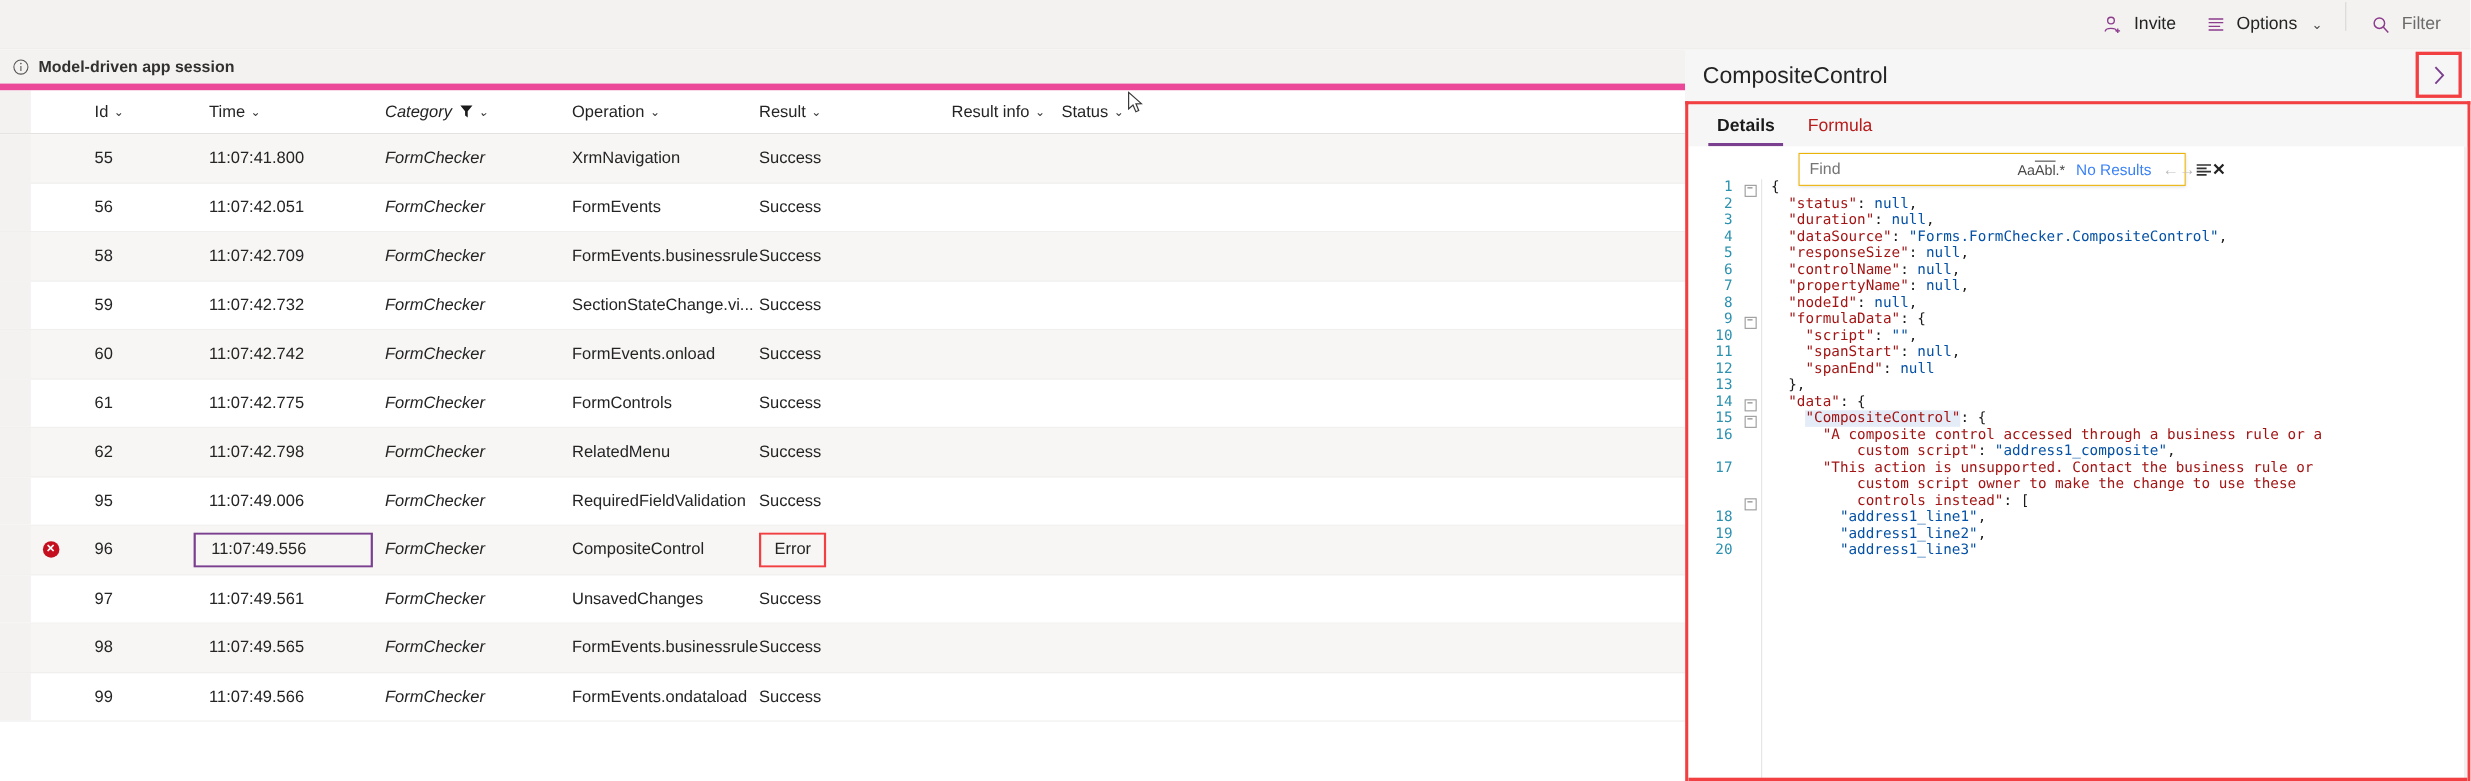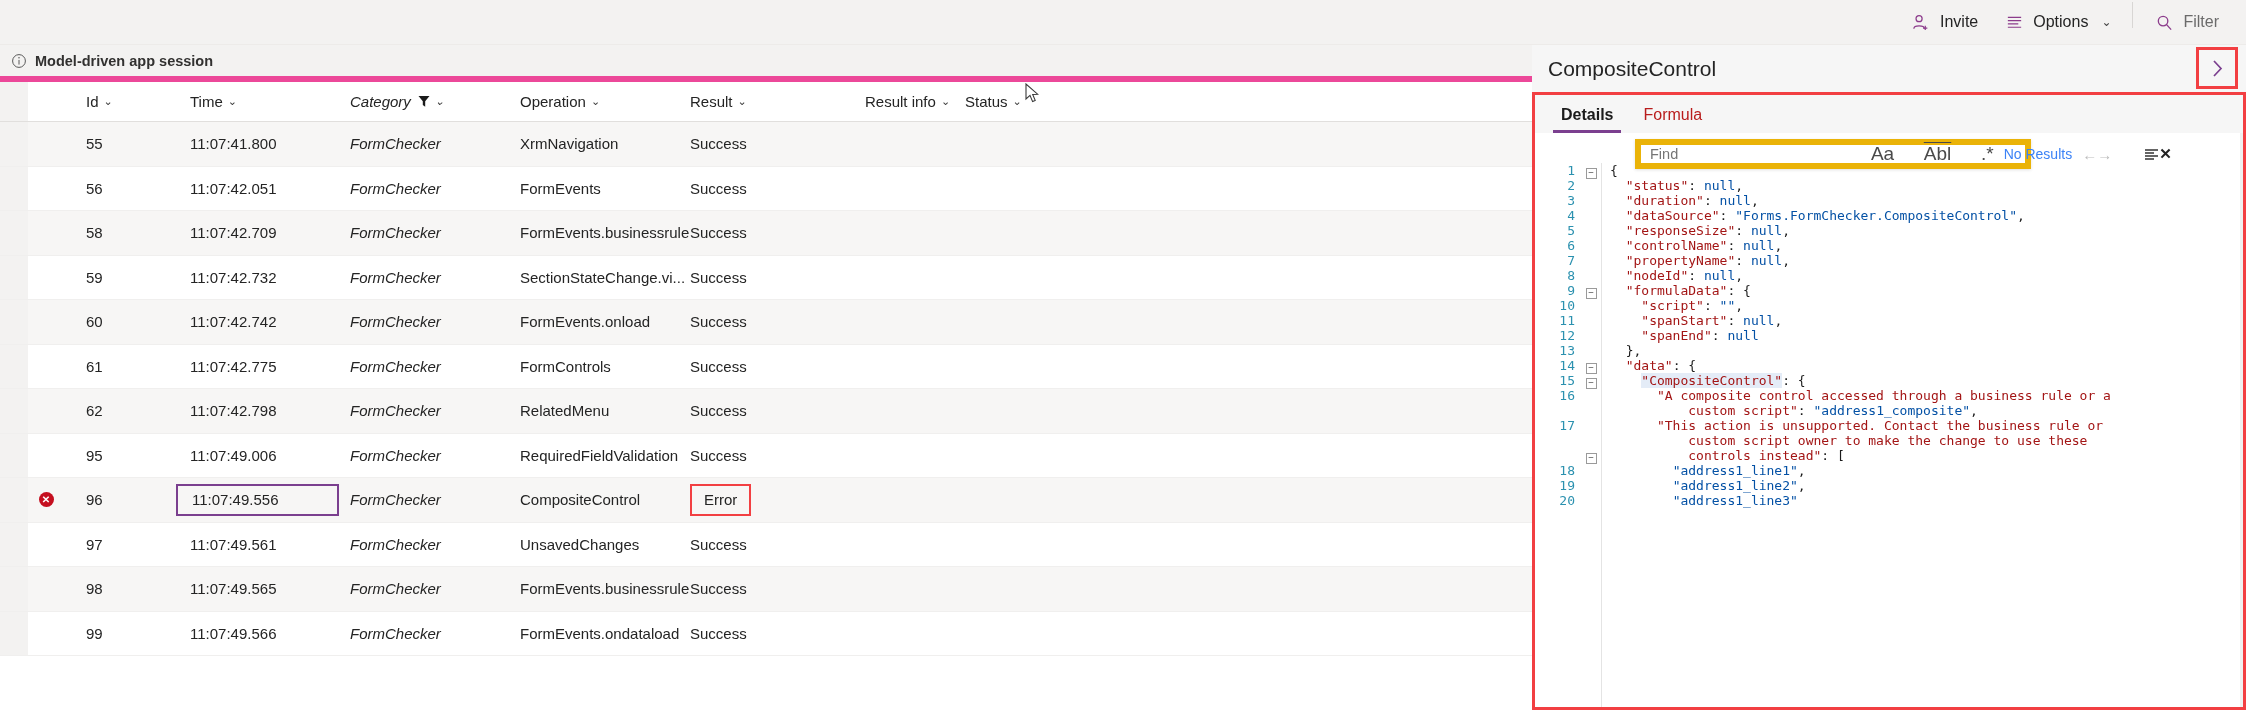--- a/index.html
+++ b/index.html
@@ -122,28 +122,28 @@
   }
   .tab.active{color:#1b1b1b;font-weight:bold;}
   .tab.active:after{
     content:"";position:absolute;left:4px;right:4px;bottom:0;height:3px;background:#7b3f8f;
   }
   .code-wrap{flex:1;background:#fff;position:relative;min-height:0;overflow:hidden;}
 
   
   .findbar{
     position:absolute;top:6px;left:100px;height:30px;
-    background:#fff;border:6px solid #eab308;box-shadow:0 1px 3px rgba(0,0,0,.12);
-    display:flex;align-items:center;z-index:6;width:396px;box-sizing:border-box;
+    background:#fff;border:1px solid #eab308;box-shadow:0 1px 3px rgba(0,0,0,.12);
+    display:flex;align-items:center;z-index:6;width:352px;box-sizing:border-box;
   }
   .find-input{
     flex:1;border:none;outline:none;font-family:"Liberation Sans",sans-serif;
     font-size:14.5px;color:#767676;padding-left:9px;background:transparent;
   }
-  .find-tool{width:23px;height:23px;display:flex;align-items:center;justify-content:center;color:#4a4a4a;font-size:19px;margin-left:32px;}
+  .find-tool{width:23px;height:23px;display:flex;align-items:center;justify-content:center;color:#4a4a4a;font-size:13px;}
   .find-status{font-size:14px;color:#3b82f6;padding:0 10px;white-space:nowrap;}
   .find-nav{width:24px;height:23px;display:flex;align-items:center;justify-content:center;color:#bdbdbd;font-size:15px;}
   .find-close{width:26px;height:23px;display:flex;align-items:center;justify-content:center;color:#222;font-size:15px;font-weight:bold;}
 
   
   .editor{
     position:absolute;inset:0;display:flex;
     font-family:"DejaVu Sans Mono","Liberation Mono",monospace;
     font-size:13px;line-height:15px;padding-top:30px;box-sizing:border-box;
   }

